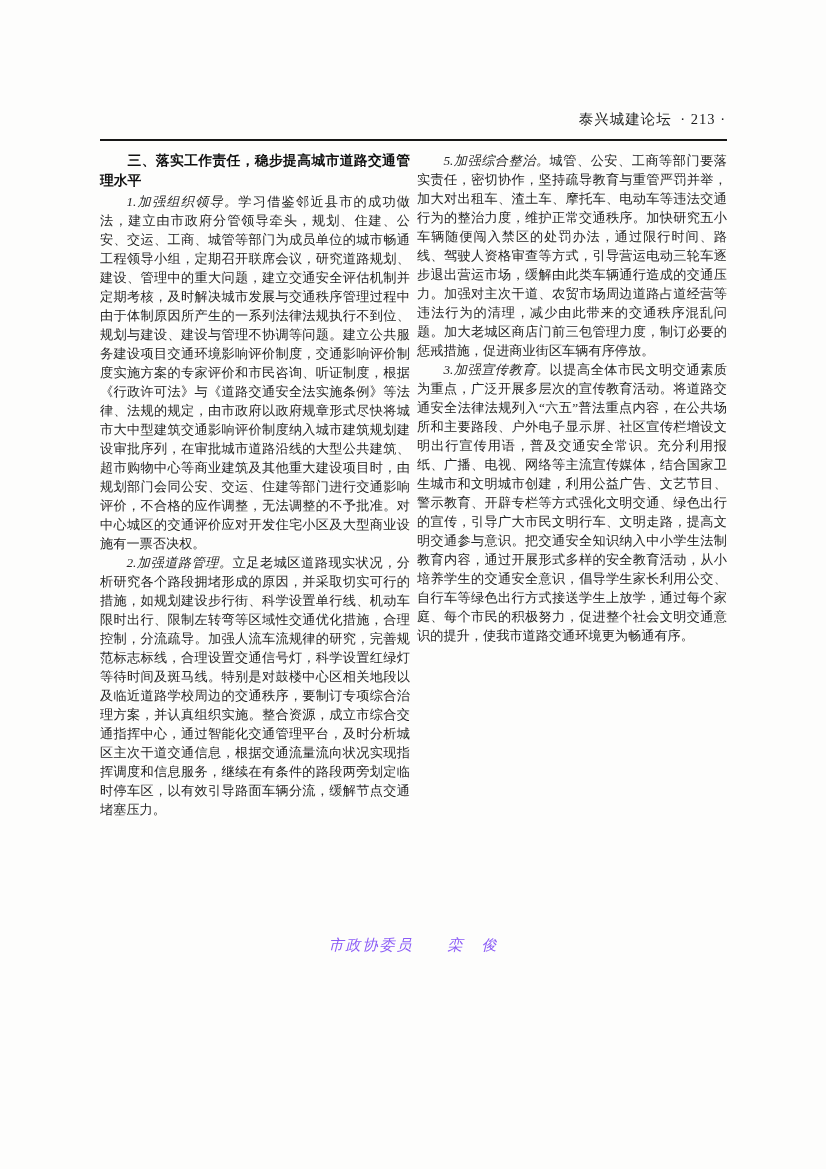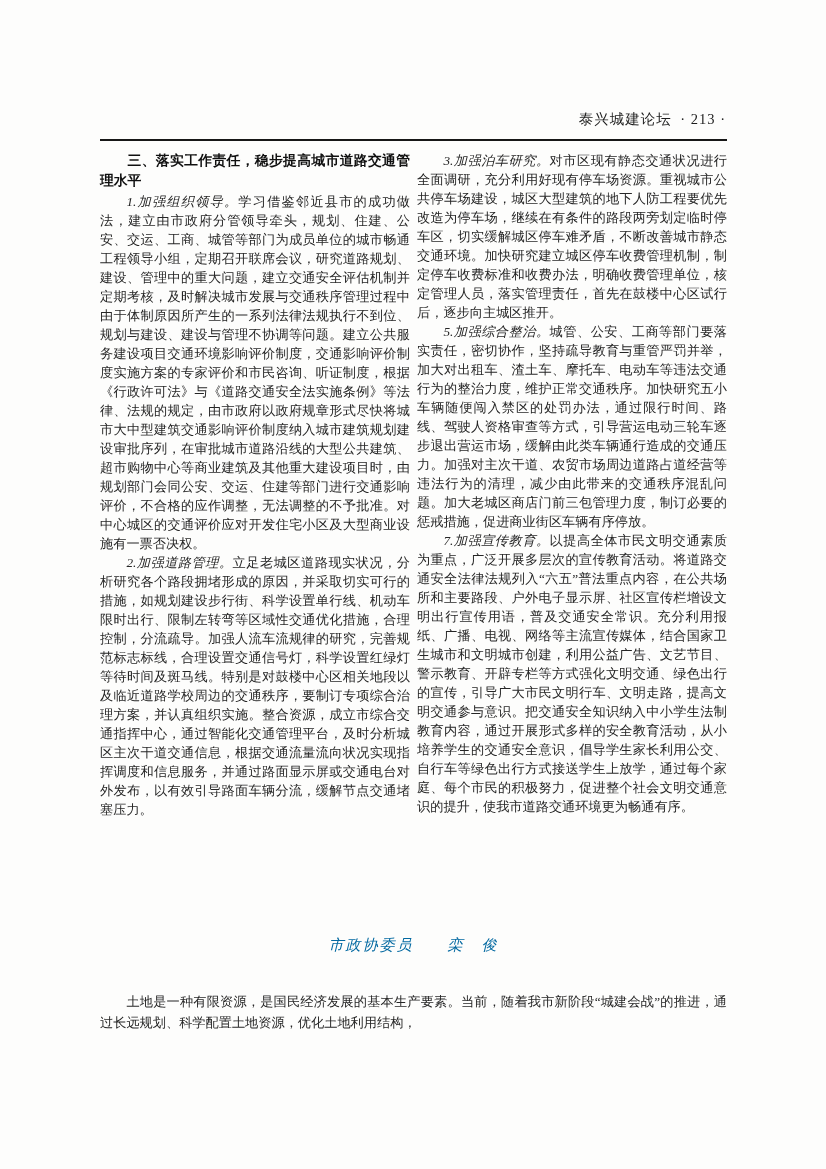--- a/index.html
+++ b/index.html
@@ -46,21 +46,21 @@
   .a2-title {
     position:absolute; top:880px; left:100px; width:627px;
     text-align:center;
     font-family:"Liberation Sans","DejaVu Sans",sans-serif;
     font-weight:bold; font-size:23px; letter-spacing:2px; color:#0e0e0e;
     white-space:nowrap;
   }
   .a2-byline {
     position:absolute; top:936px; left:100px; width:627px;
     text-align:center; font-size:15px; font-style:italic;
-    letter-spacing:2px; color:#0369a1;
+    letter-spacing:2px; color:#8b5cf6;
   }
   .a2-cols {
     position:absolute; top:991px; left:100px; width:627px;
     display:flex; gap:15px;
   }
   .a2-cols .col { line-height:21px; }
   .a2-cols .col p.noindent { text-indent:0; }
 </style>
 </head>
 <body>
@@ -71,32 +71,28 @@
     <span>泰兴城建论坛</span>
     <span class="pgno">· 213 ·</span>
   </div>
   <div class="head-rule"></div>
 
   <div class="a1-cols">
 
     <div class="col">
       <div class="sec-heading">三、落实工作责任，稳步提高城市道路交通管理水平</div>
       <p><span class="kai">1.加强组织领导。</span><span>学习借鉴邻近县市的成功做法，建立由市政府分管领导牵头，规划、住建、公安、交运、工商、城管等部门为成员单位的城市畅通工程领导小组，定期召开联席会议，研究道路规划、建设、管理中的重大问题，建立交通安全评估机制并定期考核，及时解决城市发展与交通秩序管理过程中由于体制原因所产生的一系列法律法规执行不到位、规划与建设、建设与管理不协调等问题。建立公共服务建设项目交通环境影响评价制度，交通影响评价制度实施方案的专家评价和市民咨询、听证制度，根据《行政许可法》与《道路交通安全法实施条例》等法律、法规的规定，由市政府以政府规章形式尽快将城市大中型建筑交通影响评价制度纳入城市建筑规划建设审批序列，在审批城市道路沿线的大型公共建筑、超市购物中心等商业建筑及其他重大建设项目时，由规划部门会同公安、交运、住建等部门进行交通影响评价，不合格的应作调整，无法调整的不予批准。对中心城区的交通评价应对开发住宅小区及大型商业设施有一票否决权。</span></p>
-      <p><span class="kai">2.加强道路管理。</span><span>立足老城区道路现实状况，分析研究各个路段拥堵形成的原因，并采取切实可行的措施，如规划建设步行街、科学设置单行线、机动车限时出行、限制左转弯等区域性交通优化措施，合理控制，分流疏导。加强人流车流规律的研究，完善规范标志标线，合理设置交通信号灯，科学设置红绿灯等待时间及斑马线。特别是对鼓楼中心区相关地段以及临近道路学校周边的交通秩序，要制订专项综合治理方案，并认真组织实施。整合资源，成立市综合交通指挥中心，通过智能化交通管理平台，及时分析城区主次干道交通信息，根据交通流量流向状况实现指挥调度和信息服务，并通过路面显示屏或交通电台对外发布，以有效引导路面车辆分流，缓解节点交通堵塞压力。</span></p>
+      <p><span class="kai">2.加强道路管理。</span><span>立足老城区道路现实状况，分析研究各个路段拥堵形成的原因，并采取切实可行的措施，如规划建设步行街、科学设置单行线、机动车限时出行、限制左转弯等区域性交通优化措施，合理控制，分流疏导。加强人流车流规律的研究，完善规范标志标线，合理设置交通信号灯，科学设置红绿灯等待时间及斑马线。特别是对鼓楼中心区相关地段以及临近道路学校周边的交通秩序，要制订专项综合治理方案，并认真组织实施。整合资源，成立市综合交通指挥中心，通过智能化交通管理平台，及时分析城区主次干道交通信息，根据交通流量流向状况实现指挥调度和信息服务，继续在有条件的路段两旁划定临时停车区，以有效引导路面车辆分流，缓解节点交通堵塞压力。</span></p>
     </div>
 
     <div class="col">
-      <p><span class="kai">3.加强泊车研究。</span><span>对市区现有静态交通状况进行全面调研，充分利用好现有停车场资源。重视城市公共停车场建设，城区大型建筑的地下人防工程要优先改造为停车场，继续在有条件的路段两旁划定临时停车区，切实缓解城区停车难矛盾，不断改善城市静态交通环境。加快研究建立城区停车收费管理机制，制定停车收费标准和收费办法，明确收费管理单位，核定管理人员，落实管理责任，首先在鼓楼中心区试行后，逐步向主城区推开。</span></p>
       <p><span class="kai">5.加强综合整治。</span><span>城管、公安、工商等部门要落实责任，密切协作，坚持疏导教育与重管严罚并举，加大对出租车、渣土车、摩托车、电动车等违法交通行为的整治力度，维护正常交通秩序。加快研究五小车辆随便闯入禁区的处罚办法，通过限行时间、路线、驾驶人资格审查等方式，引导营运电动三轮车逐步退出营运市场，缓解由此类车辆通行造成的交通压力。加强对主次干道、农贸市场周边道路占道经营等违法行为的清理，减少由此带来的交通秩序混乱问题。加大老城区商店门前三包管理力度，制订必要的惩戒措施，促进商业街区车辆有序停放。</span></p>
-      <p><span class="kai">7.加强宣传教育。</span><span>以提高全体市民文明交通素质为重点，广泛开展多层次的宣传教育活动。将道路交通安全法律法规列入“六五”普法重点内容，在公共场所和主要路段、户外电子显示屏、社区宣传栏增设文明出行宣传用语，普及交通安全常识。充分利用报纸、广播、电视、网络等主流宣传媒体，结合国家卫生城市和文明城市创建，利用公益广告、文艺节目、警示教育、开辟专栏等方式强化文明交通、绿色出行的宣传，引导广大市民文明行车、文明走路，提高文明交通参与意识。把交通安全知识纳入中小学生法制教育内容，通过开展形式多样的安全教育活动，从小培养学生的交通安全意识，倡导学生家长利用公交、自行车等绿色出行方式接送学生上放学，通过每个家庭、每个市民的积极努力，促进整个社会文明交通意识的提升，使我市道路交通环境更为畅通有序。</span></p>
+      <p><span class="kai">3.加强宣传教育。</span><span>以提高全体市民文明交通素质为重点，广泛开展多层次的宣传教育活动。将道路交通安全法律法规列入“六五”普法重点内容，在公共场所和主要路段、户外电子显示屏、社区宣传栏增设文明出行宣传用语，普及交通安全常识。充分利用报纸、广播、电视、网络等主流宣传媒体，结合国家卫生城市和文明城市创建，利用公益广告、文艺节目、警示教育、开辟专栏等方式强化文明交通、绿色出行的宣传，引导广大市民文明行车、文明走路，提高文明交通参与意识。把交通安全知识纳入中小学生法制教育内容，通过开展形式多样的安全教育活动，从小培养学生的交通安全意识，倡导学生家长利用公交、自行车等绿色出行方式接送学生上放学，通过每个家庭、每个市民的积极努力，促进整个社会文明交通意识的提升，使我市道路交通环境更为畅通有序。</span></p>
     </div>
 
   </div>
 
   <div class="a2-byline">市政协委员　　栾　俊</div>
 
   <div class="a2-cols">
-    <div class="col">
-      <p><span>土地是一种有限资源，是国民经济发展的基本生产要素。当前，随着我市新阶段“城建会战”的推进，通过长远规划、科学配置土地资源，优化土地利用结构，</span></p>
-    </div>
   </div>
 
 </div>
 
 </body></html>

